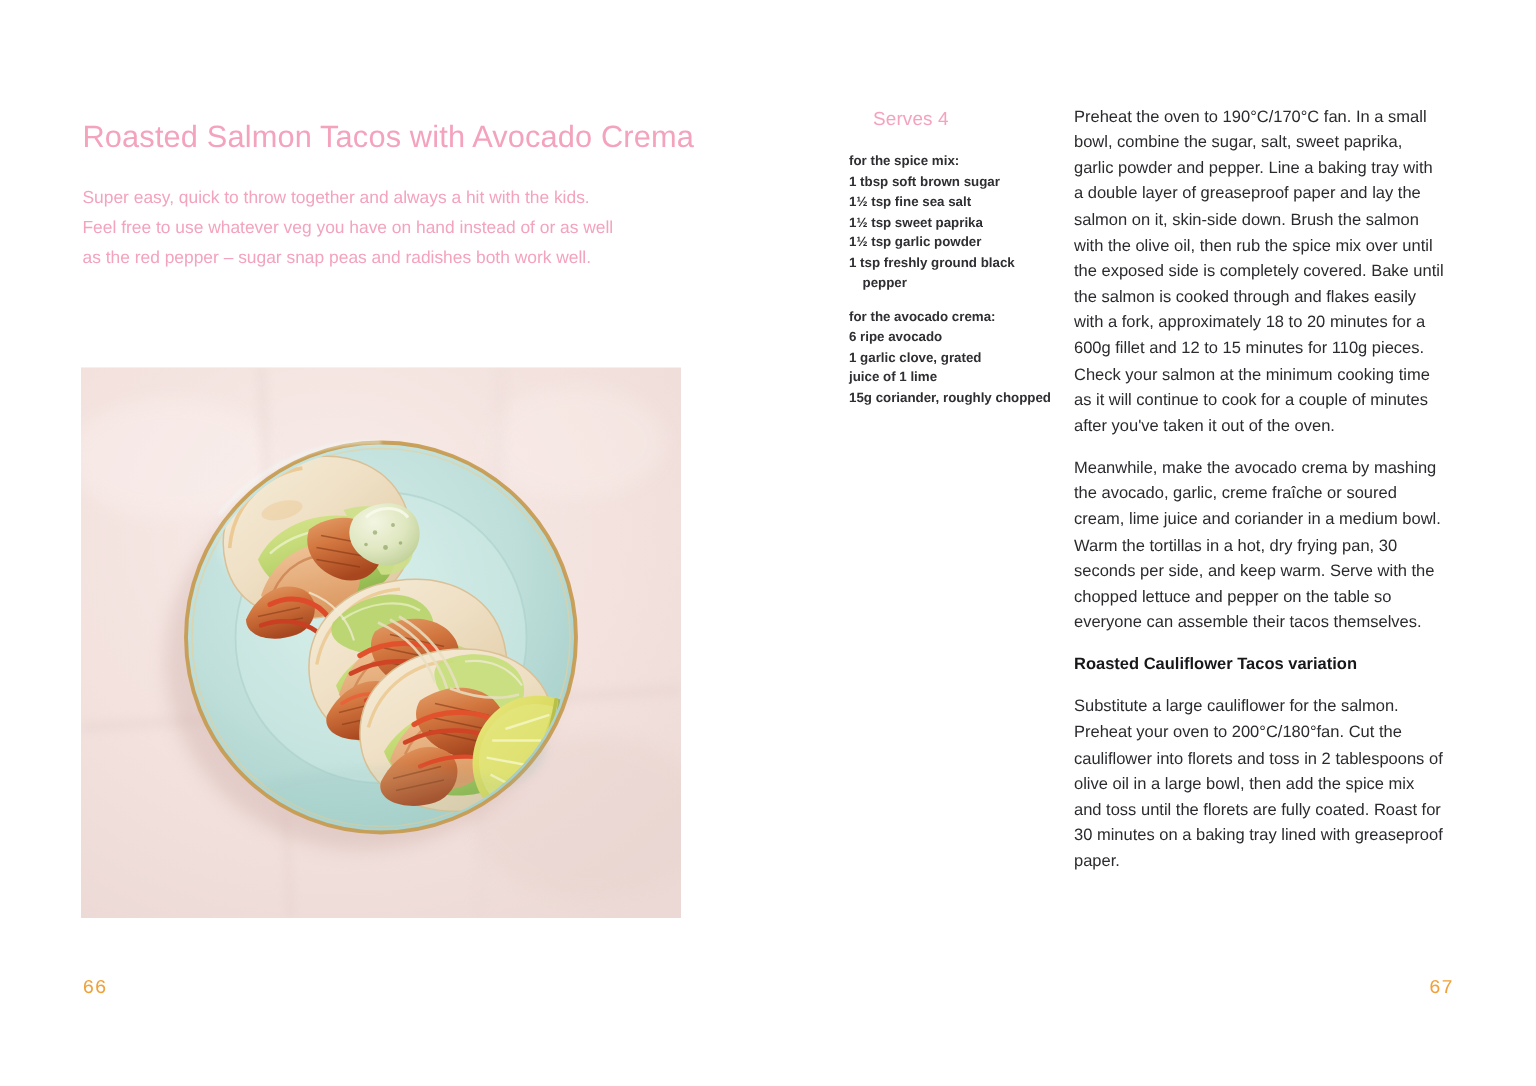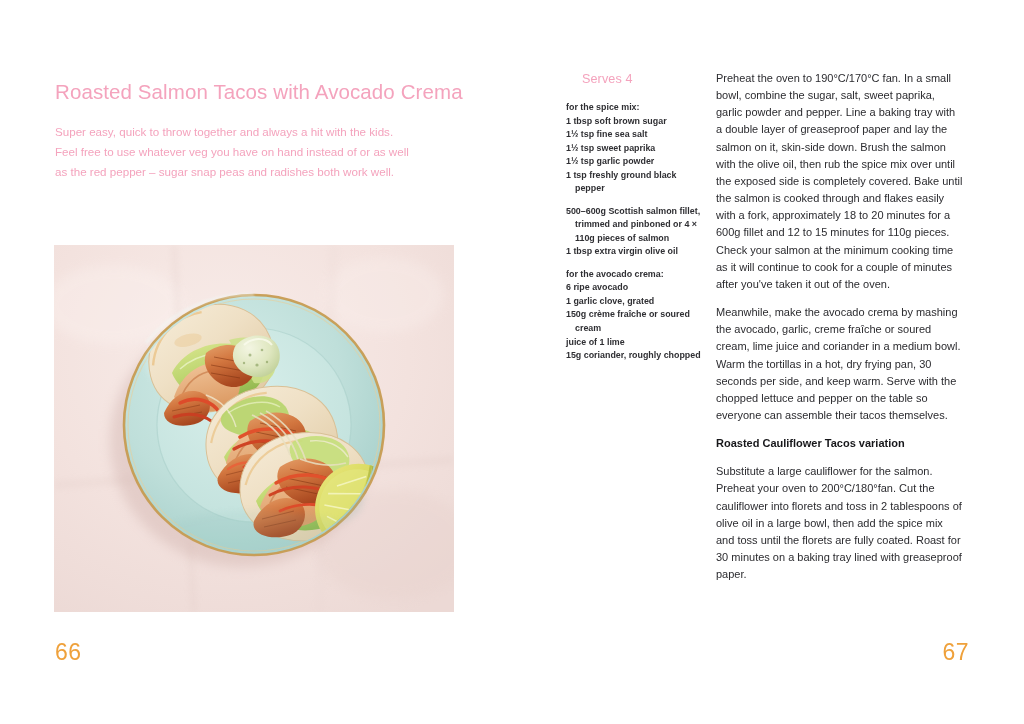--- a/index.html
+++ b/index.html
@@ -113,23 +113,24 @@
     font-weight: bold;
     margin: 0;
     color: #17171a;
   }
   .variation-body { margin: 0; }
 
   
   .folio {
     position: absolute;
     bottom: 58px;
-    font-size: 23px;
+    font-size: 13px;
     color: #efa13b;
     letter-spacing: 0.4px;
+    font-family: Liberation Mono, monospace;
   }
   .folio-left  { left: 55px; }
   .folio-right { right: 55px; text-align: right; }
 </style>
 </head>
 <body>
 
 <div class="spread">
 
   <div class="page-left">
@@ -380,28 +381,23 @@
     <div class="ingredients">
       <div class="ing-group">
         <div class="ing-line ing-head">for the spice mix:</div>
         <div class="ing-line">1 tbsp soft brown sugar</div>
         <div class="ing-line">1½ tsp fine sea salt</div>
         <div class="ing-line">1½ tsp sweet paprika</div>
         <div class="ing-line">1½ tsp garlic powder</div>
         <div class="ing-line">1 tsp freshly ground black pepper</div>
       </div>
       <div class="ing-group">
-        <div class="ing-line">500–600g Scottish salmon fillet, trimmed and pinboned or 4 × 110g pieces of salmon</div>
-        <div class="ing-line">1 tbsp extra virgin olive oil</div>
-      </div>
-      <div class="ing-group">
         <div class="ing-line ing-head">for the avocado crema:</div>
         <div class="ing-line">6 ripe avocado</div>
         <div class="ing-line">1 garlic clove, grated</div>
-        <div class="ing-line">150g crème fraîche or soured cream</div>
         <div class="ing-line">juice of 1 lime</div>
         <div class="ing-line">15g coriander, roughly chopped</div>
       </div>
     </div>
 
     <div class="method">
       <p>Preheat the oven to 190°C/170°C fan. In a small bowl, combine the sugar, salt, sweet paprika, garlic powder and pepper. Line a baking tray with a double layer of greaseproof paper and lay the salmon on it, skin-side down. Brush the salmon with the olive oil, then rub the spice mix over until the exposed side is completely covered. Bake until the salmon is cooked through and flakes easily with a fork, approximately 18 to 20 minutes for a 600g fillet and 12 to 15 minutes for 110g pieces. Check your salmon at the minimum cooking time as it will continue to cook for a couple of minutes after you've taken it out of the oven.</p>
       <p>Meanwhile, make the avocado crema by mashing the avocado, garlic, creme fraîche or soured cream, lime juice and coriander in a medium bowl. Warm the tortillas in a hot, dry frying pan, 30 seconds per side, and keep warm. Serve with the chopped lettuce and pepper on the table so everyone can assemble their tacos themselves.</p>
       <div class="variation-block">
         <p class="variation-title">Roasted Cauliflower Tacos variation</p>

